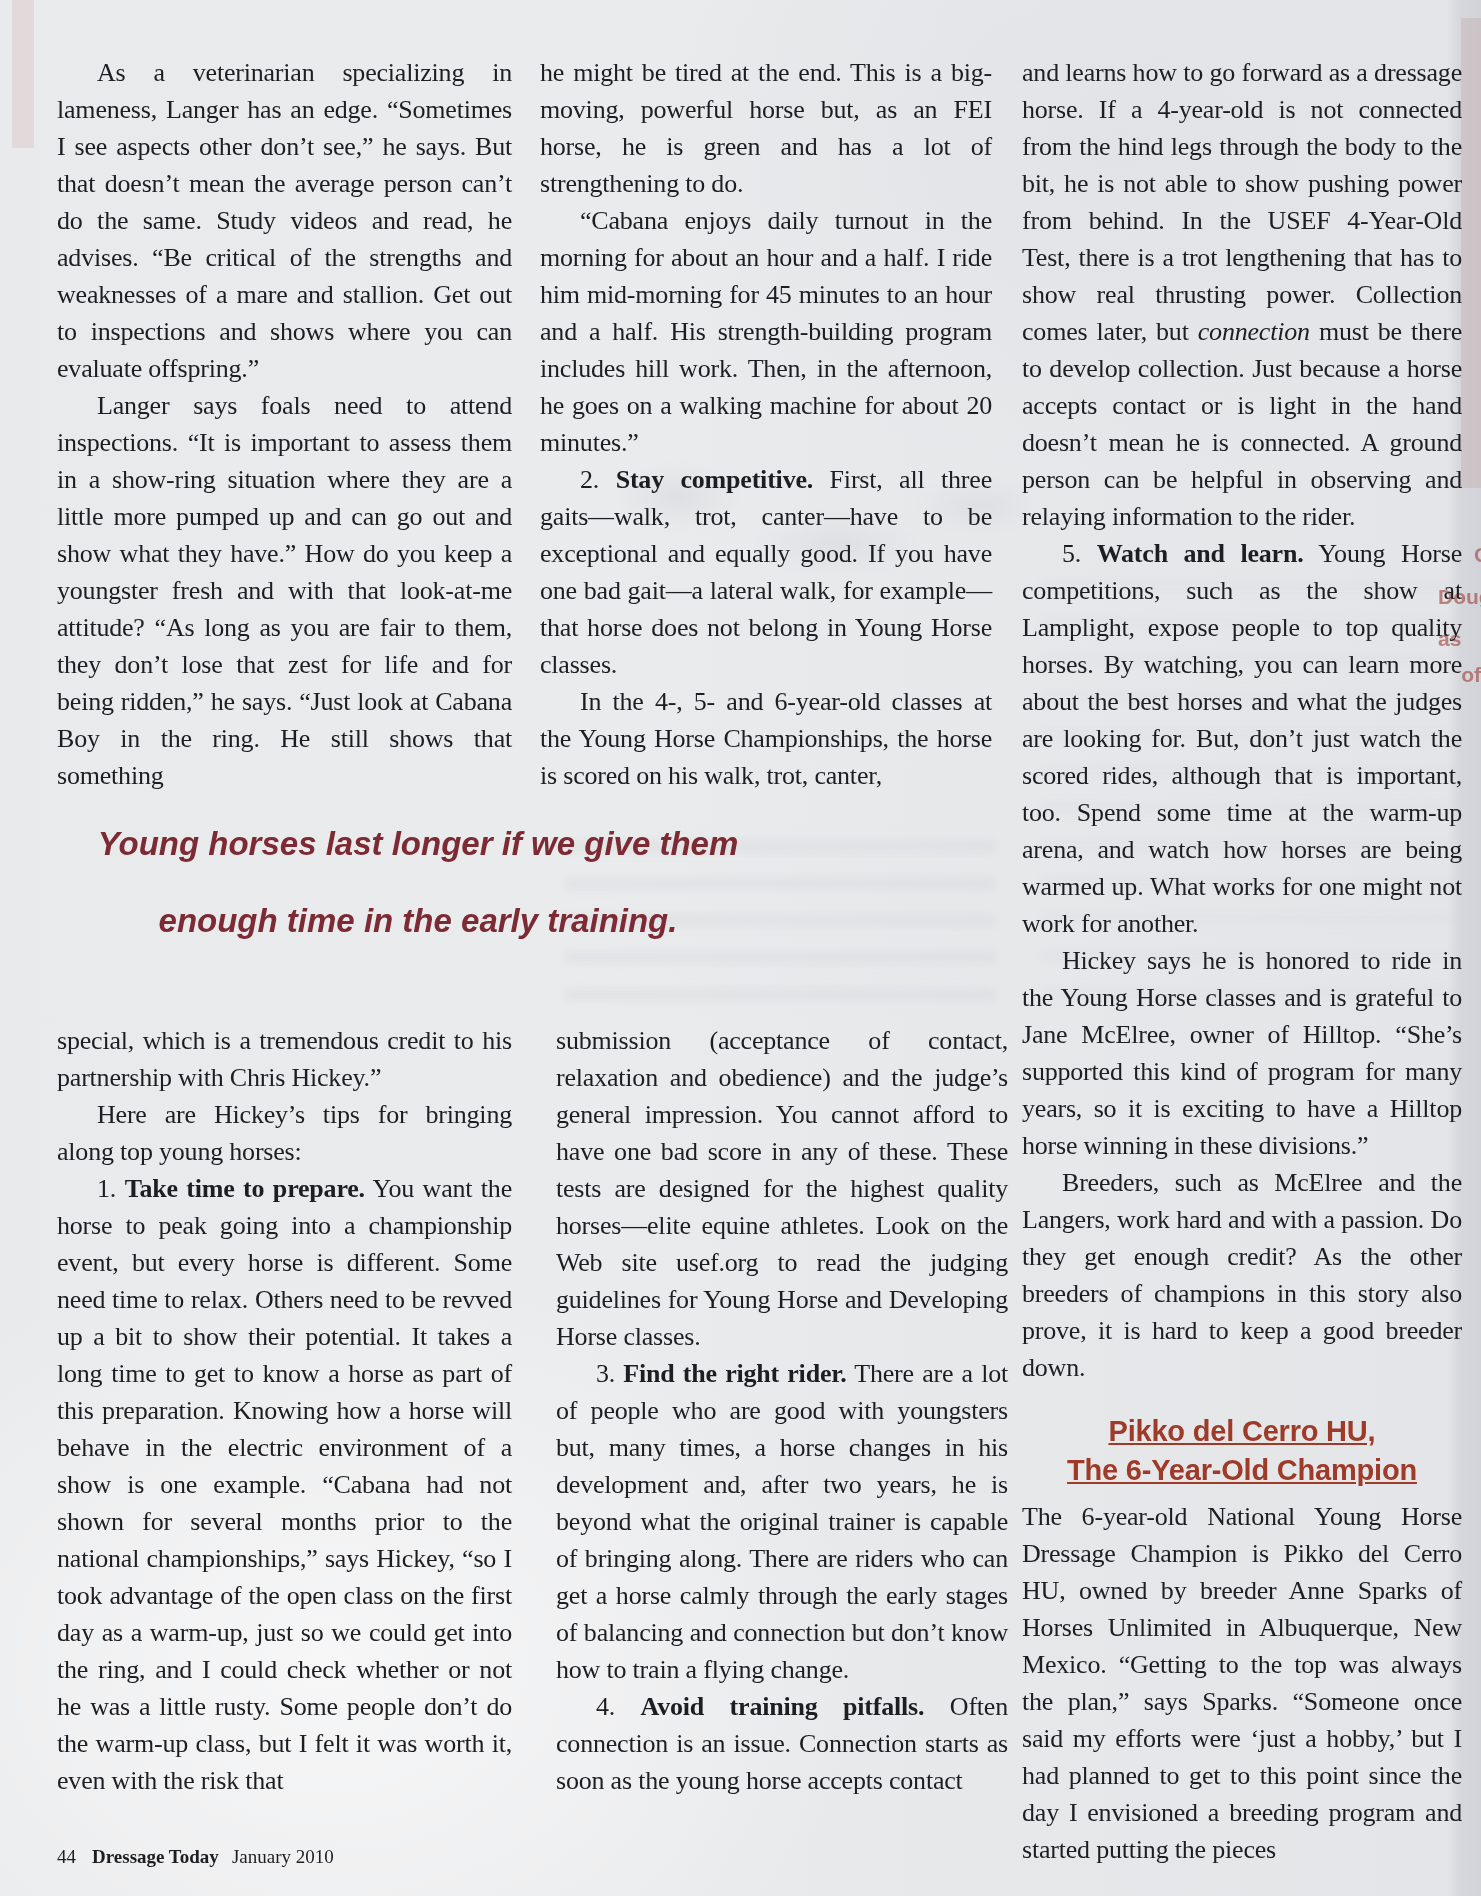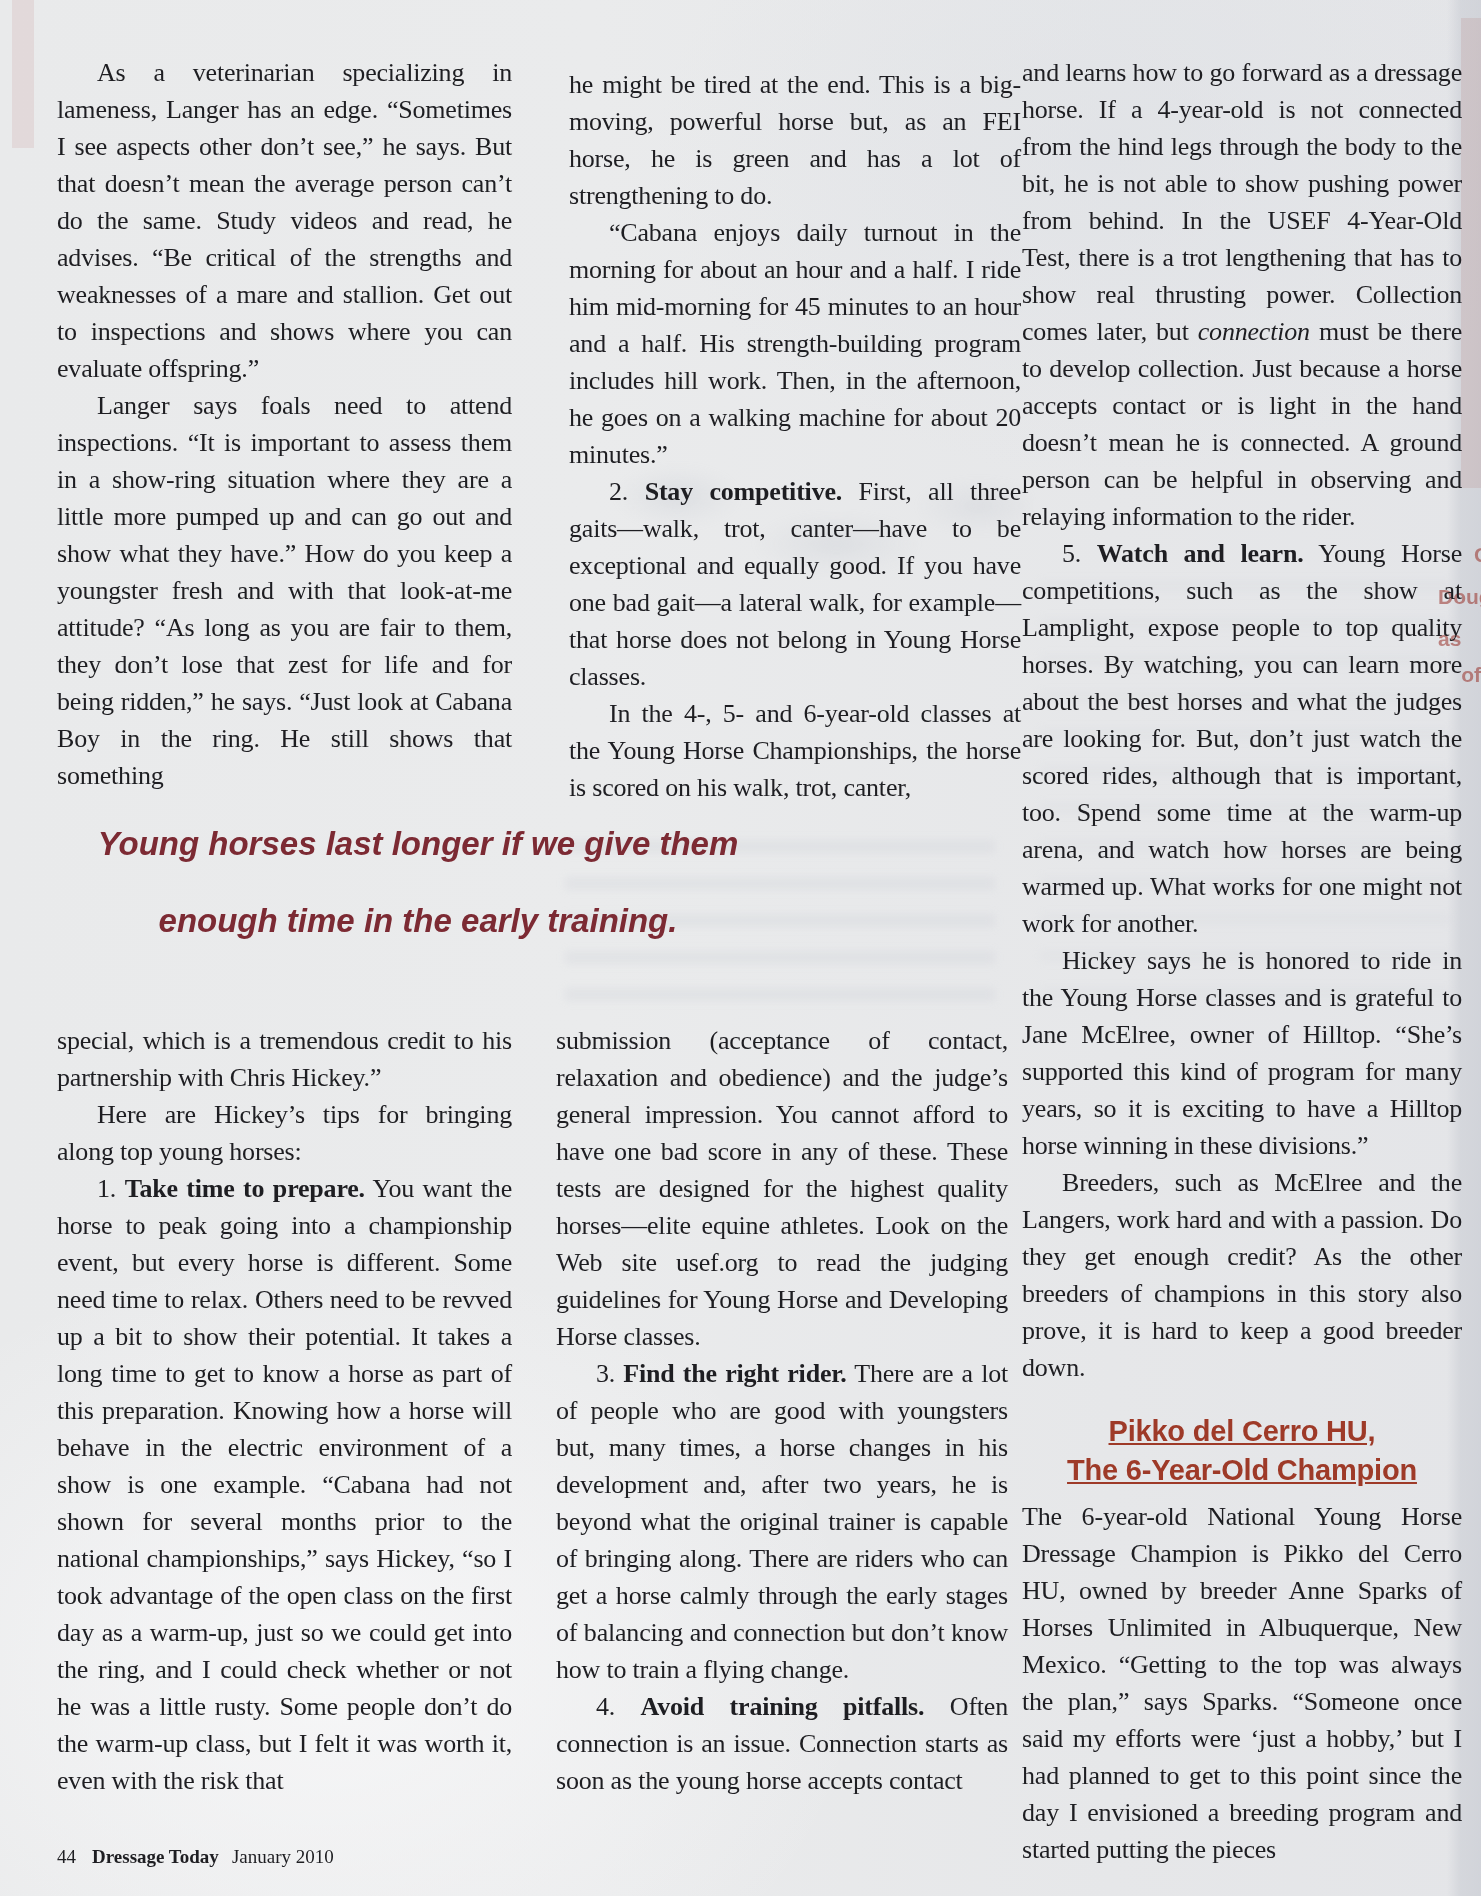--- a/index.html
+++ b/index.html
@@ -20,21 +20,21 @@
   .col {
     position:absolute;
     font-size:26px; line-height:37px; letter-spacing:-0.2px;
     color:#1e1e22; text-align:justify;
   }
   .col p { margin:0; }
   .indent { text-indent:40px; }
   .b { font-weight:bold; }
   .i { font-style:italic;font-family:Liberation Serif, serif; }
   #col1-top  { left:57px;  top:54px;   width:455px; }
-  #col2-top  { left:569px; top:54px;   width:452px;margin-top:12px; }
+  #col2-top  { left:540px; top:54px;   width:452px; }
   #col3      { left:1022px; top:54px;  width:440px; }
   #col1-bot  { left:57px;  top:1022px; width:455px; }
   #col2-bot  { left:556px; top:1022px; width:452px; }
   #pull-quote {
     position:absolute; left:58px; top:822px; width:720px;
     font-family:"Liberation Sans", sans-serif;
     font-style:italic; font-weight:bold;
     font-size:33px; color:#7c2a33; text-align:center;
   }
   #pull-quote .pq-line { line-height:44px; }

